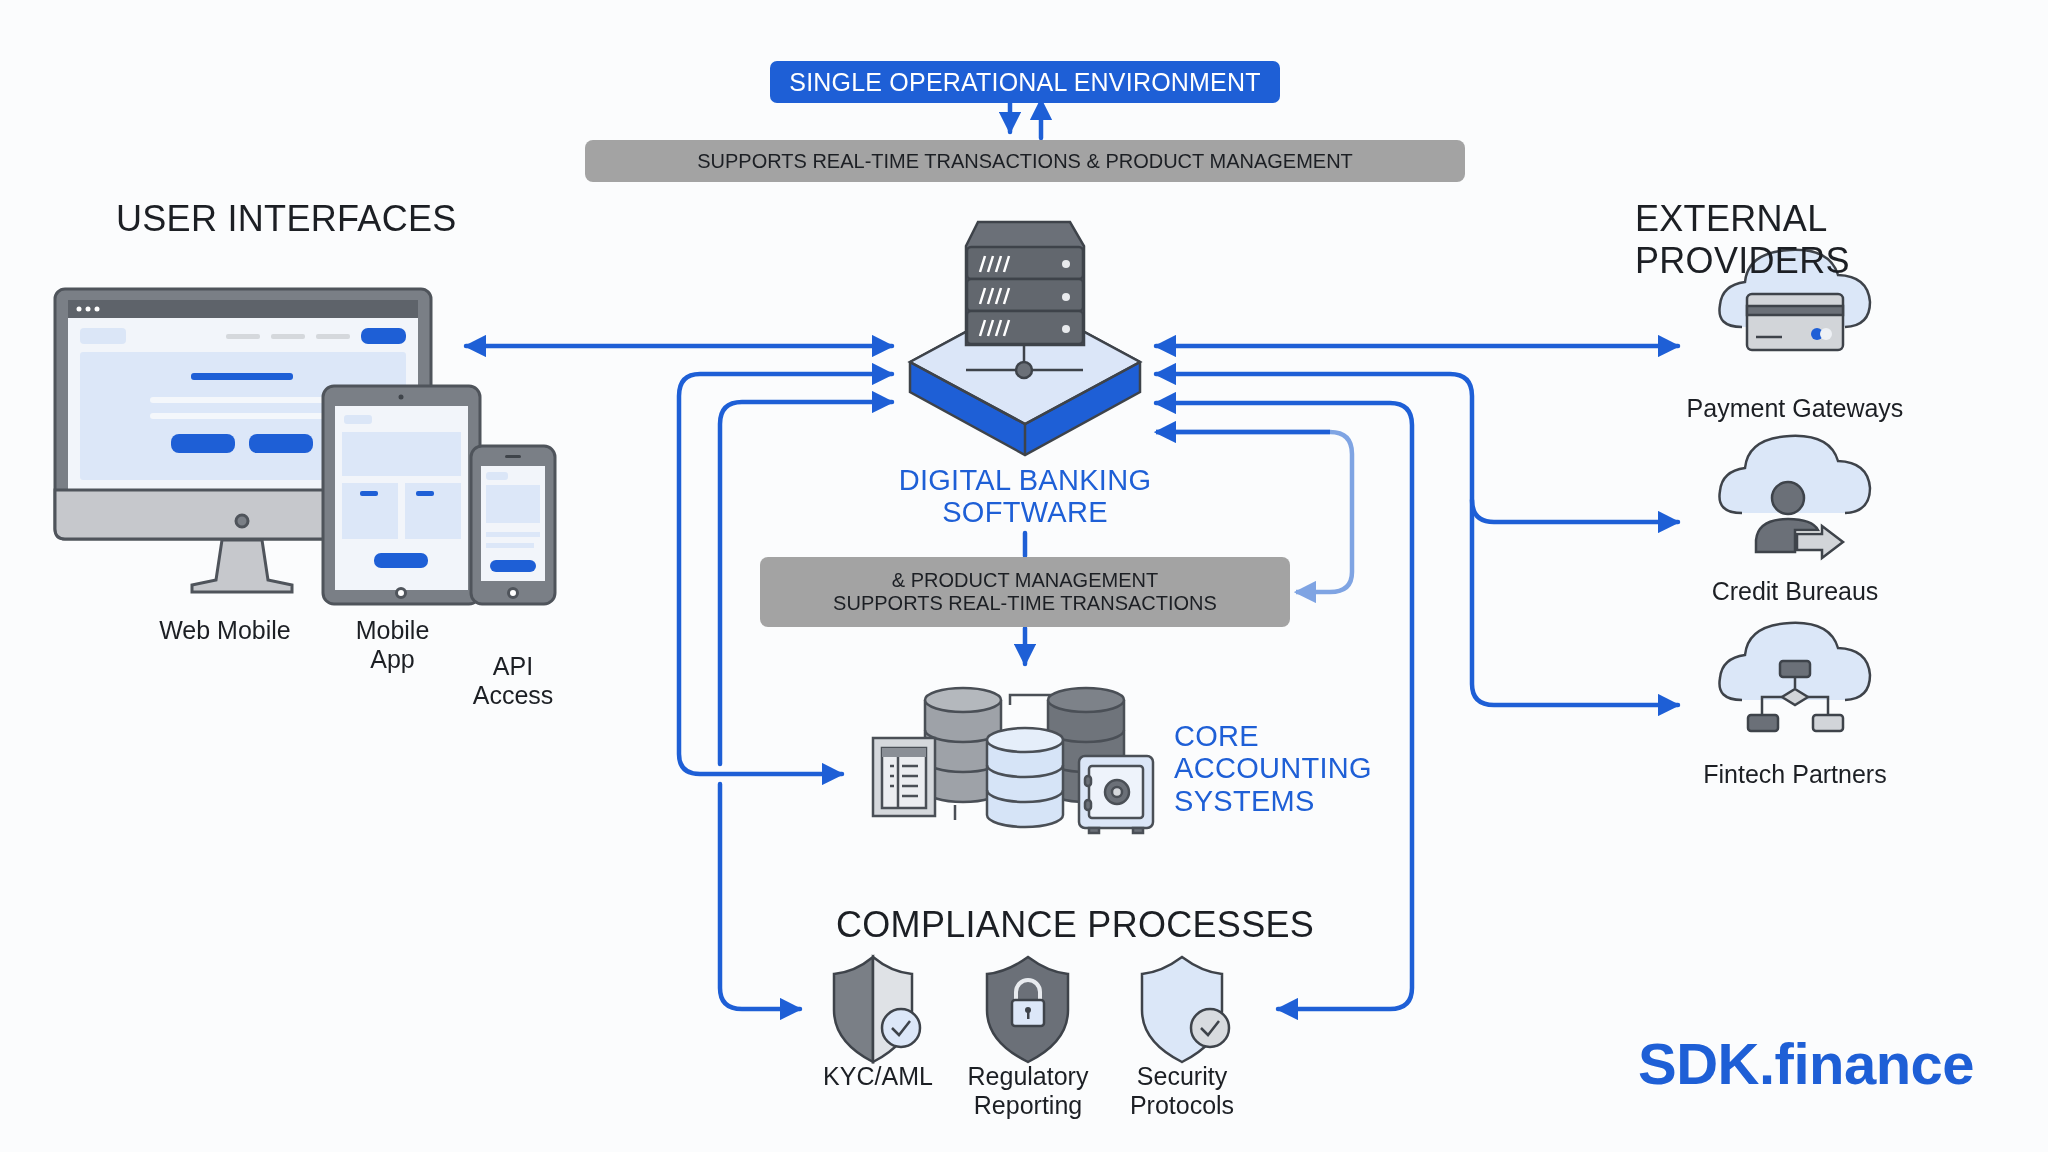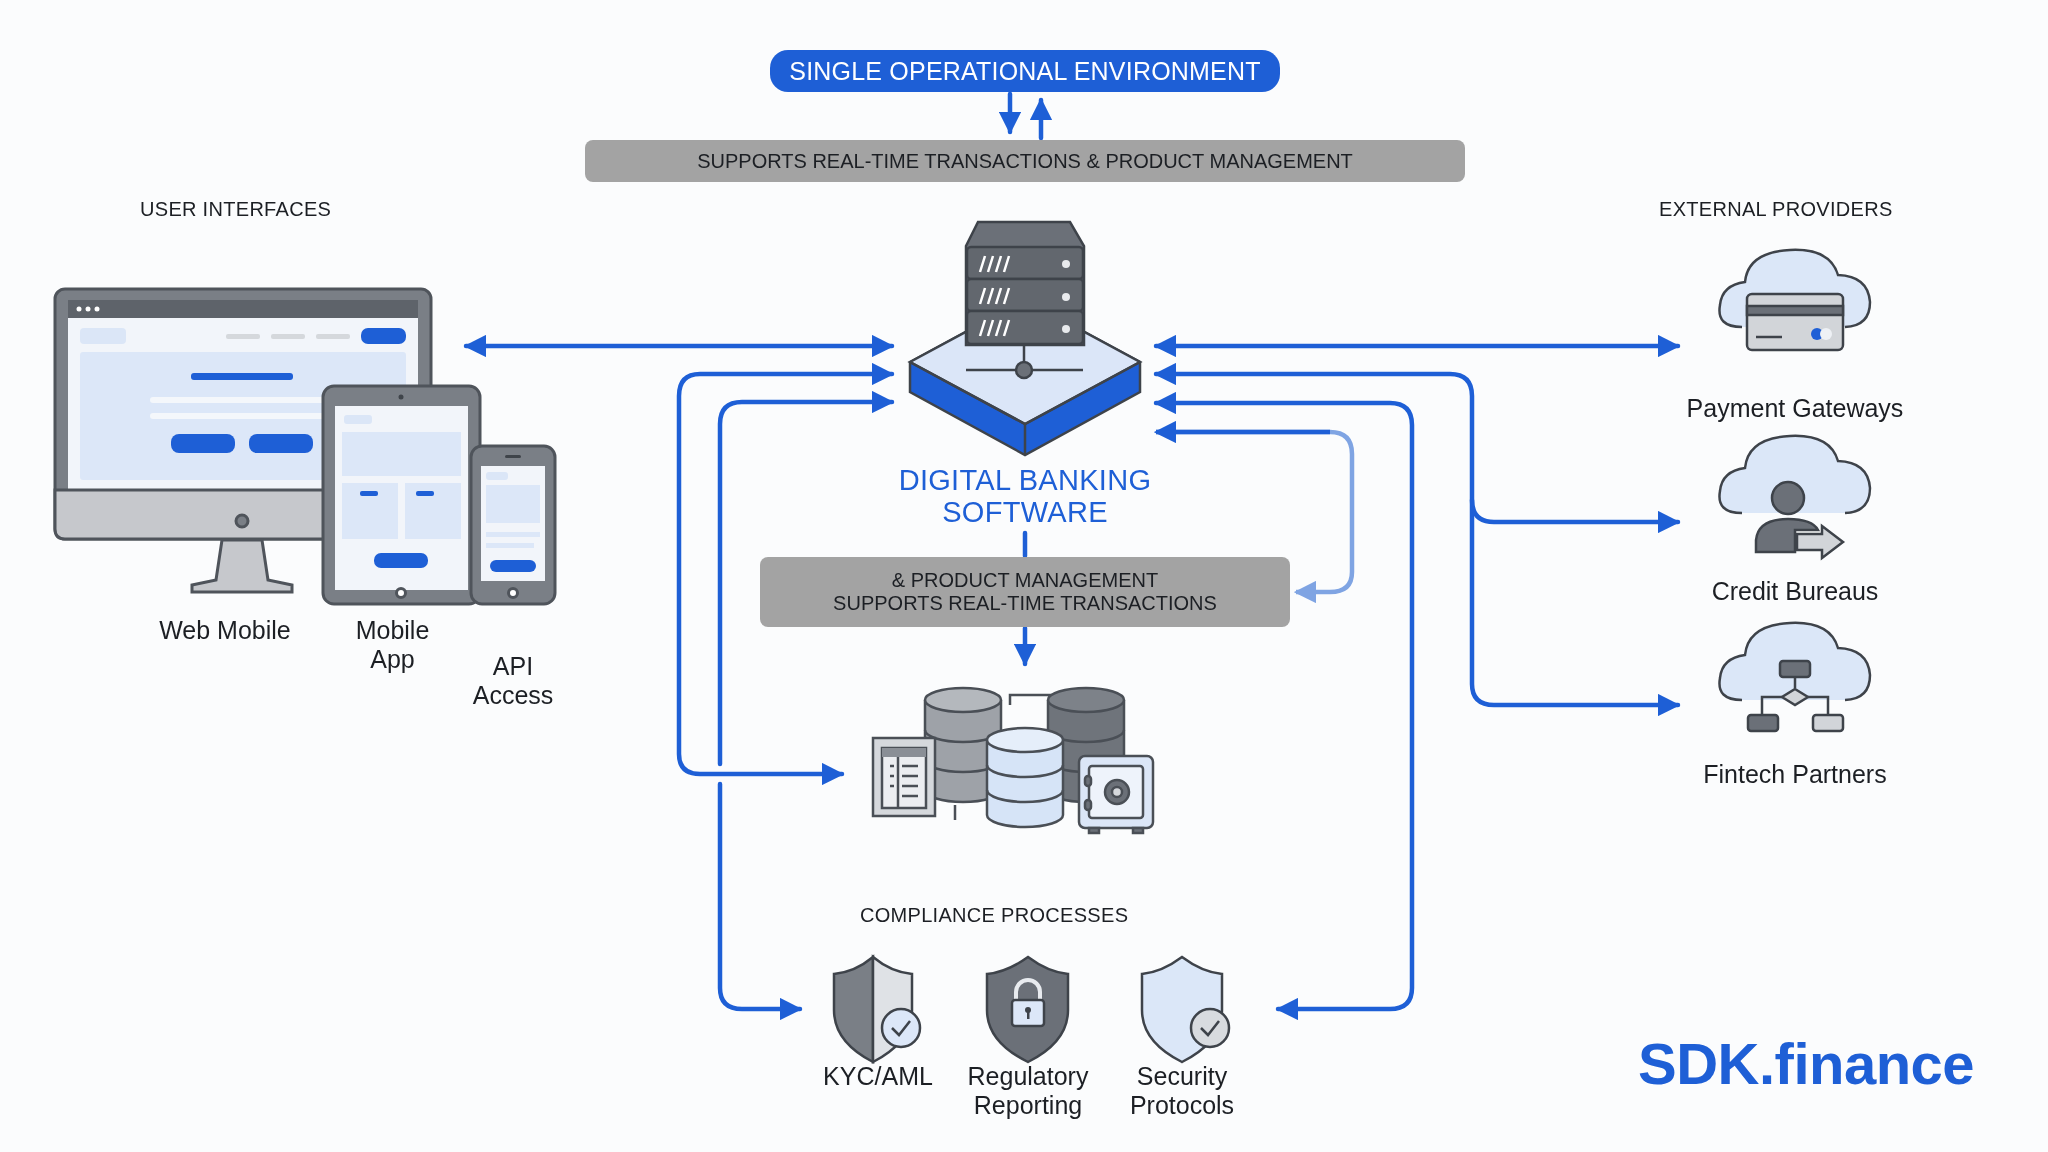--- a/index.html
+++ b/index.html
@@ -1,20 +1,20 @@
 <!DOCTYPE html>
 <html><head>
 <meta charset="utf-8">
 <style>
   html,body{margin:0;padding:0;background:#fbfcfd;}
   #stage{position:relative;width:2048px;height:1152px;background:#fbfcfd;overflow:hidden;font-family:"Liberation Sans","DejaVu Sans",sans-serif;color:#1c1f24;}
   .center{text-align:center;}
-  .pill-blue{position:absolute;left:770px;top:50px;width:510px;height:42px;background:#1e5fd6;border-radius:18px;color:#fff;font-size:25px;display:flex;align-items:center;justify-content:center;letter-spacing:.2px;}
+  .pill-blue{position:absolute;left:770px;top:61px;width:510px;height:42px;background:#1e5fd6;border-radius:7px;color:#fff;font-size:25px;display:flex;align-items:center;justify-content:center;letter-spacing:.2px;}
   .pill-grey{position:absolute;background:#a3a3a3;border-radius:8px;color:#1c1f24;font-size:20px;display:flex;align-items:center;justify-content:center;text-align:center;line-height:1.15;}
-  .heading{position:absolute;font-size:20px;color:#1c1f24;letter-spacing:.3px;margin-left:24px;}
+  .heading{position:absolute;font-size:36px;color:#1c1f24;letter-spacing:.3px;}
   .label{position:absolute;font-size:25px;color:#1c1f24;text-align:center;line-height:1.15;}
   .blue-title{position:absolute;font-size:29px;color:#1e5fd6;line-height:1.12;letter-spacing:.3px;}
   .logo{position:absolute;left:1638px;top:1030px;font-size:58px;color:#1e5fd6;font-weight:bold;letter-spacing:-.5px;text-align:center;}
   svg{position:absolute;left:0;top:0;}
 </style>
 </head>
 <body>
 
 <div id="stage">
 
@@ -223,20 +223,25 @@
   <div class="blue-title center" style="left:860px;top:464px;width:330px;">
     <div>DIGITAL BANKING</div>
     <div>SOFTWARE</div>
   </div>
 
   <div class="pill-grey" style="left:760px;top:557px;width:530px;height:70px;flex-direction:column;">
     <span>&amp; PRODUCT MANAGEMENT</span>
     <span>SUPPORTS REAL-TIME TRANSACTIONS</span>
   </div>
 
+  <div class="blue-title" style="left:1174px;top:720px;">
+    <div>CORE</div>
+    <div>ACCOUNTING</div>
+    <div>SYSTEMS</div>
+  </div>
 
   <div class="heading" style="left:836px;top:904px;">COMPLIANCE PROCESSES</div>
   <div class="label" style="left:808px;top:1062px;width:140px;">
     <div>KYC/AML</div>
   </div>
   <div class="label" style="left:958px;top:1062px;width:140px;">
     <div>Regulatory</div>
     <div>Reporting</div>
   </div>
   <div class="label" style="left:1112px;top:1062px;width:140px;">

